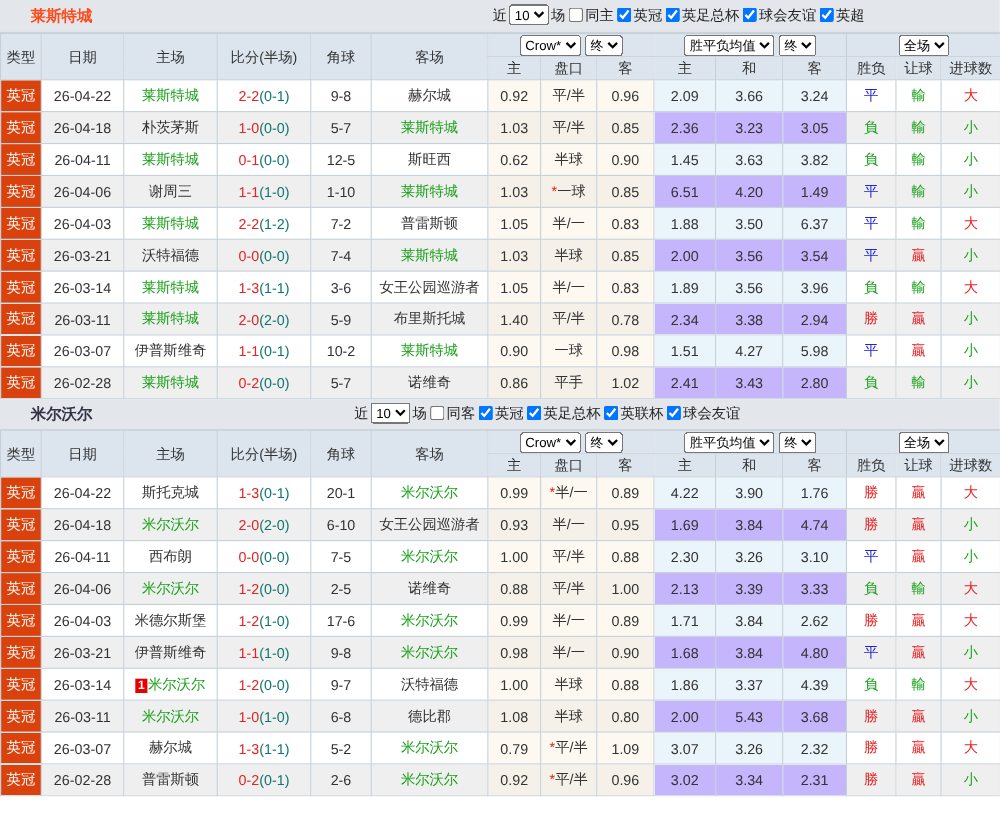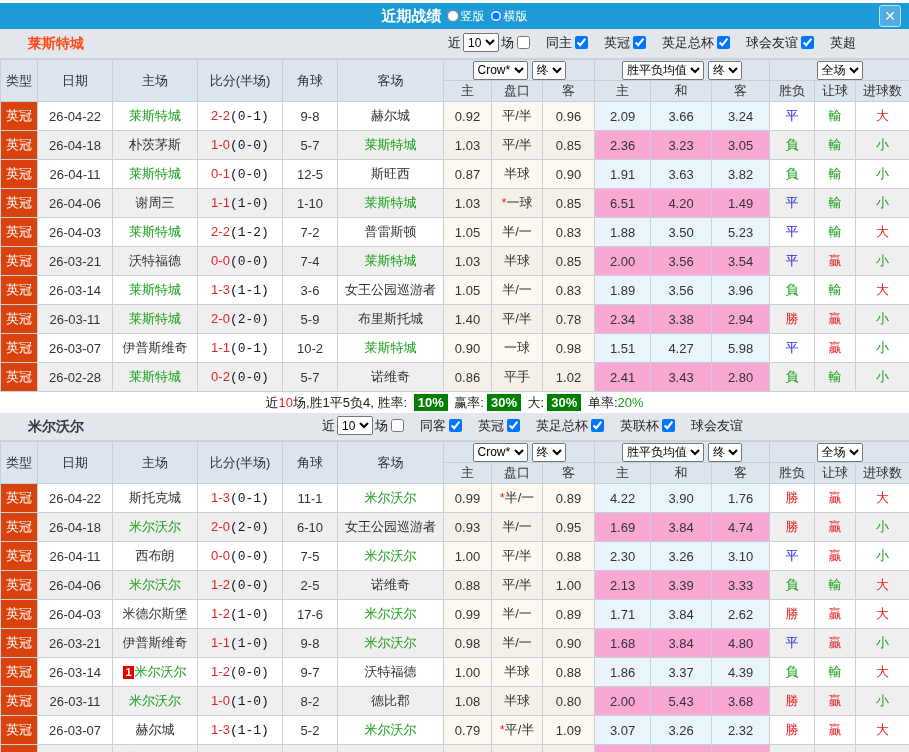--- a/index.html
+++ b/index.html
@@ -7,58 +7,44 @@
   .app{width:909px;}
   .titlebar{height:26px;background:#1d9bd7;position:relative;margin-top:3px;display:flex;align-items:center;justify-content:center;}
   .title{color:#fff;font-weight:bold;font-size:15px;}
   .radio-lbl{color:#fff;font-size:12px;display:inline-flex;align-items:center;gap:2px;margin-left:5px;cursor:pointer;}
   input[type=radio]{width:12px;height:12px;margin:0;}
   .close-btn{position:absolute;right:8px;top:2px;width:22px;height:22px;background:#4fade1;border:1px solid #bfe2f5;border-radius:3px;color:#fff;font-weight:bold;text-align:center;line-height:20px;font-size:14px;cursor:pointer;box-sizing:border-box;}
   .filter-row{position:relative;height:29px;background:#e3e7ec;border-bottom:1px solid #ccd4db;}
   .team{position:absolute;left:28px;top:6px;font-weight:bold;font-size:14px;color:#333;}
   .filters{position:absolute;top:4px;display:flex;align-items:center;gap:2px;font-size:13px;color:#222;white-space:nowrap;}
   .filters select{font-size:12px;height:19px;}
-  .cb{display:inline-flex;align-items:center;gap:15px;cursor:pointer;}
+  .cb{display:inline-flex;align-items:center;gap:1px;cursor:pointer;}
   input[type=checkbox]{width:13px;height:13px;margin:0 1px;}
   table.grid{border-collapse:collapse;table-layout:fixed;width:909px;}
   .grid th,.grid td{border:1px solid #c6d0d9;text-align:center;font-size:13px;color:#333;padding:0;overflow:hidden;white-space:nowrap;height:28px;}
   .grid thead th{background:#dce4ed;font-weight:normal;height:20px;}
   .grid thead th.dd select{font-size:12px;height:19px;margin:0 2px;}
   tr.even td{background:#efefef;}
   td.cream{background:#fdf9f0;} tr.even td.cream{background:#f5f1e8;}
-  td.cblue{background:#eaf4fb;} tr.even td.cblue{background:#f9a8d4;}
+  td.cblue{background:#eaf4fb;} tr.even td.cblue{background:#c4b5fd;}
   td.lg{background:#d9420d;color:#fff;} tr.even td.lg{background:#d9420d;}
-  .ft{color:#e62222;} .ht{color:#0f172a;font-family:Liberation Mono, monospace;}
+  .ft{color:#e62222;} .ht{color:#0f766e;}
   .tgreen{color:#18a018;}
   .star{color:#e62222;}
   .rc-badge{display:inline-block;background:#e80000;color:#fff;font-size:11px;line-height:13px;padding:0 2px;margin-right:1px;font-weight:bold;}
   .summary{height:21px;line-height:21px;text-align:center;font-size:13px;color:#222;background:#fff;}
   .summary .red{color:#e62222;}
   .summary .badge{background:#008000;color:#fff;font-weight:bold;padding:1px 4px;margin:0 3px;}
   .summary .green{color:#18a018;}
 </style>
 </head>
 <body>
 
 <div class="app">
 
-  <div class="titlebar">
-    <span class="title">近期战绩</span>
-    <label class="radio-lbl">
-      <input type="radio" name="layout" style="">
-      <span>竖版</span>
-    </label>
-    <label class="radio-lbl">
-      <input type="radio" name="layout" checked="" style="">
-      <span>横版</span>
-    </label>
-    <div class="close-btn">
-      <span>✕</span>
-    </div>
-  </div>
 
   <div class="filter-row">
     <span class="team" style="color: rgb(255, 74, 26);">莱斯特城</span>
     <div class="filters" style="left:448px">
       <span>近</span>
       <select><option>10</option></select>
       <span>场</span>
       <label class="cb">
         <input type="checkbox" style="">
         <span>同主</span>
@@ -165,24 +151,24 @@
           <td class="res" style="color: rgb(24, 160, 24);">輸</td>
           <td class="res" style="color: rgb(24, 160, 24);">小</td>
         </tr>
         <tr class="odd">
           <td class="lg">英冠</td>
           <td>26-04-11</td>
           <td><span class="tgreen">莱斯特城</span></td>
           <td><span class="ft">0-1</span><span class="ht">(0-0)</span></td>
           <td>12-5</td>
           <td><span>斯旺西</span></td>
-          <td class="cream">0.87</td>
+          <td class="cream">0.62</td>
           <td class="cream"><span>半球</span></td>
           <td class="cream">0.90</td>
-          <td class="cblue">1.91</td>
+          <td class="cblue">1.45</td>
           <td class="cblue">3.63</td>
           <td class="cblue">3.82</td>
           <td class="res" style="color: rgb(24, 160, 24);">負</td>
           <td class="res" style="color: rgb(24, 160, 24);">輸</td>
           <td class="res" style="color: rgb(24, 160, 24);">小</td>
         </tr>
         <tr class="even">
           <td class="lg">英冠</td>
           <td>26-04-06</td>
           <td><span>谢周三</span></td>
@@ -204,21 +190,21 @@
           <td>26-04-03</td>
           <td><span class="tgreen">莱斯特城</span></td>
           <td><span class="ft">2-2</span><span class="ht">(1-2)</span></td>
           <td>7-2</td>
           <td><span>普雷斯顿</span></td>
           <td class="cream">1.05</td>
           <td class="cream"><span>半/一</span></td>
           <td class="cream">0.83</td>
           <td class="cblue">1.88</td>
           <td class="cblue">3.50</td>
-          <td class="cblue">5.23</td>
+          <td class="cblue">6.37</td>
           <td class="res" style="color: rgb(35, 35, 214);">平</td>
           <td class="res" style="color: rgb(24, 160, 24);">輸</td>
           <td class="res" style="color: rgb(230, 34, 34);">大</td>
         </tr>
         <tr class="even">
           <td class="lg">英冠</td>
           <td>26-03-21</td>
           <td><span>沃特福德</span></td>
           <td><span class="ft">0-0</span><span class="ht">(0-0)</span></td>
           <td>7-4</td>
@@ -297,27 +283,20 @@
           <td class="cblue">2.41</td>
           <td class="cblue">3.43</td>
           <td class="cblue">2.80</td>
           <td class="res" style="color: rgb(24, 160, 24);">負</td>
           <td class="res" style="color: rgb(24, 160, 24);">輸</td>
           <td class="res" style="color: rgb(24, 160, 24);">小</td>
         </tr>
       </tbody>
   </table>
 
-  <div class="summary">
-    <span>近</span><span class="red">10</span><span>场,胜1平5负4, 胜率:</span>
-    <span class="badge">10%</span>
-    <span>赢率:</span><span class="badge">30%</span>
-    <span>大:</span><span class="badge">30%</span>
-    <span>单率:</span><span class="green">20%</span>
-  </div>
 
   <div class="filter-row" style="height:27px">
     <span class="team" style="top: 5px; color: rgb(51, 51, 68);">米尔沃尔</span>
     <div class="filters" style="left:322px;top:3px">
       <span>近</span>
       <select><option>10</option></select>
       <span>场</span>
       <label class="cb">
         <input type="checkbox" style="">
         <span>同客</span>
@@ -388,21 +367,21 @@
         <th>让球</th>
         <th>进球数</th>
       </tr>
     </thead>
     <tbody>
         <tr class="odd">
           <td class="lg">英冠</td>
           <td>26-04-22</td>
           <td><span>斯托克城</span></td>
           <td><span class="ft">1-3</span><span class="ht">(0-1)</span></td>
-          <td>11-1</td>
+          <td>20-1</td>
           <td><span class="tgreen">米尔沃尔</span></td>
           <td class="cream">0.99</td>
           <td class="cream"><span class="star">*</span><span>半/一</span></td>
           <td class="cream">0.89</td>
           <td class="cblue">4.22</td>
           <td class="cblue">3.90</td>
           <td class="cblue">1.76</td>
           <td class="res" style="color: rgb(230, 34, 34);">勝</td>
           <td class="res" style="color: rgb(230, 34, 34);">贏</td>
           <td class="res" style="color: rgb(230, 34, 34);">大</td>
@@ -507,21 +486,21 @@
           <td class="cblue">4.39</td>
           <td class="res" style="color: rgb(24, 160, 24);">負</td>
           <td class="res" style="color: rgb(24, 160, 24);">輸</td>
           <td class="res" style="color: rgb(230, 34, 34);">大</td>
         </tr>
         <tr class="even">
           <td class="lg">英冠</td>
           <td>26-03-11</td>
           <td><span class="tgreen">米尔沃尔</span></td>
           <td><span class="ft">1-0</span><span class="ht">(1-0)</span></td>
-          <td>8-2</td>
+          <td>6-8</td>
           <td><span>德比郡</span></td>
           <td class="cream">1.08</td>
           <td class="cream"><span>半球</span></td>
           <td class="cream">0.80</td>
           <td class="cblue">2.00</td>
           <td class="cblue">5.43</td>
           <td class="cblue">3.68</td>
           <td class="res" style="color: rgb(230, 34, 34);">勝</td>
           <td class="res" style="color: rgb(230, 34, 34);">贏</td>
           <td class="res" style="color: rgb(24, 160, 24);">小</td>

